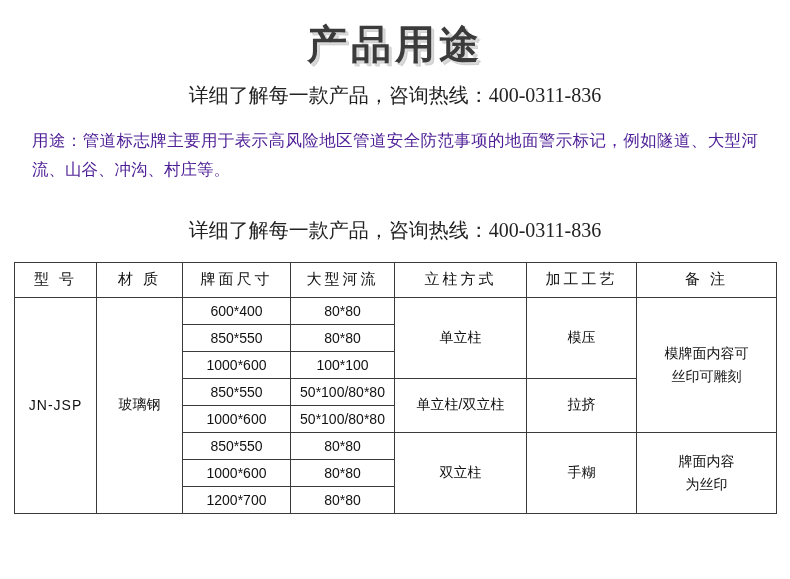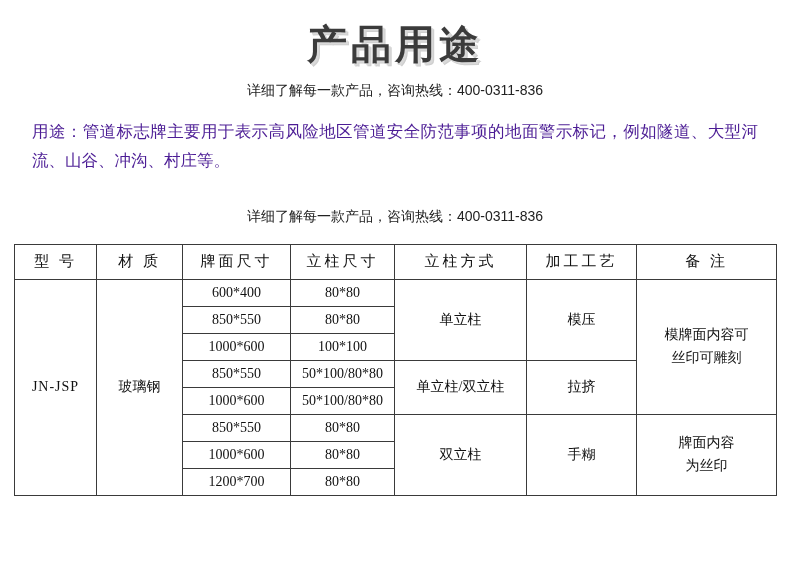--- a/index.html
+++ b/index.html
@@ -34,45 +34,45 @@
        2px 2px 0 #d9d9d9,
        3px 3px 0 #cfcfcf,
       -1px -1px 0 #ffffff;
     line-height: 1.1;
   }
   .title-block-1 { padding-top: 22px; }
   .title-block-2 { padding-top: 16px; }
 
   .subtitle {
     text-align: center;
-    font-size: 14px;
+    font-size: 20px;
     color: #222;
     margin-top: 16px;
-    font-family: Liberation Sans, sans-serif;
+    font-family: Liberation Serif, serif;
   }
 
   
   .usage-para {
     margin: 18px 32px 0 32px;
     font-size: 16.5px;
     line-height: 1.75;
     color: #4c1d95;
     text-align: justify;
     font-family: "DejaVu Sans", sans-serif;
   }
 
   
   .table-wrap {
     margin: 18px 14px 0 14px;
   }
   table.spec {
     border-collapse: collapse;
     width: 762px;
     table-layout: fixed;
-    font-family: Liberation Serif, serif;
+    font-family: Liberation Sans, sans-serif;
   }
   table.spec th, table.spec td {
     border: 1px solid #3a3a3a;
     text-align: center;
     vertical-align: middle;
     font-size: 14px;
     color: #111;
     padding: 0;
     height: 26px;
   }
@@ -127,21 +127,21 @@
           <col class="c4">
           <col class="c5">
           <col class="c6">
           <col class="c7">
       </colgroup>
       <thead>
         <tr>
           <th>型 号</th>
           <th>材 质</th>
           <th>牌面尺寸</th>
-          <th>立柱尺寸</th>
+          <th>大型河流</th>
           <th>立柱方式</th>
           <th>加工工艺</th>
           <th>备 注</th>
         </tr>
       </thead>
       <tbody>
 
         <tr>
           <td class="model" rowspan="8">JN-JSP</td>
           <td class="big" rowspan="8">玻璃钢</td>

